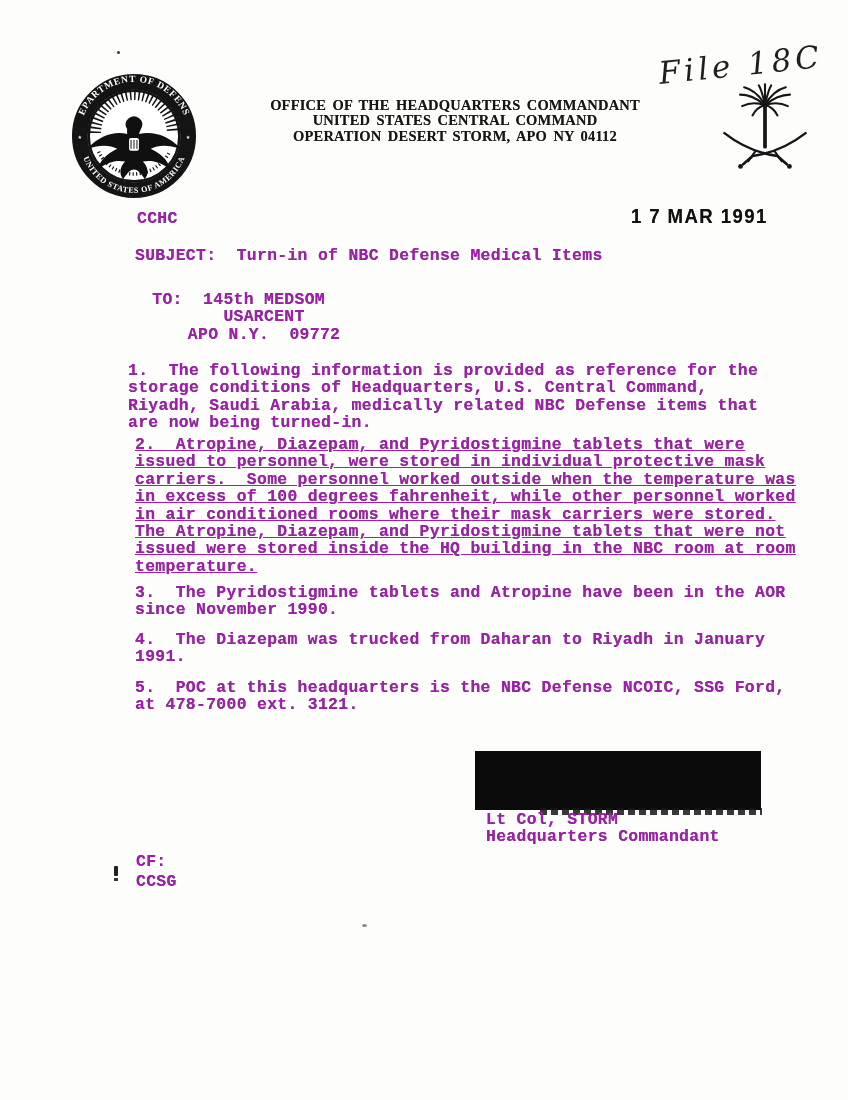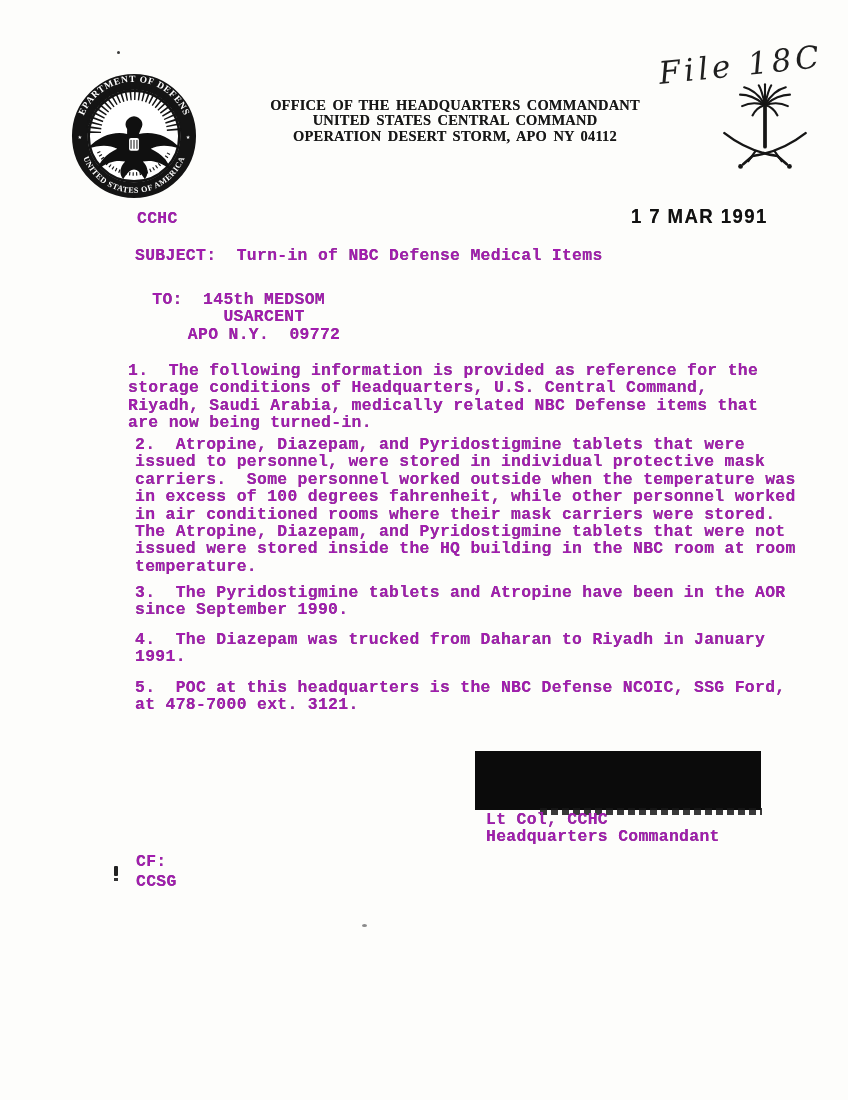--- a/index.html
+++ b/index.html
@@ -125,37 +125,37 @@
   <div class="mono" style="left:135px; top:247px;">SUBJECT:  Turn-in of NBC Defense Medical Items</div>
 
   <div class="mono" style="left:137px; top:291px;text-align:center;">TO:  145th MEDSOM
      USARCENT
      APO N.Y.  09772</div>
 
   <div class="mono" style="left:128px; top:362px;">1.  The following information is provided as reference for the
 storage conditions of Headquarters, U.S. Central Command,
 Riyadh, Saudi Arabia, medically related NBC Defense items that
 are now being turned-in.</div>
-  <div class="mono" style="left:135px; top:436px;">2.  Atropine, Diazepam, and Pyridostigmine tablets that were
+  <div class="mono" style="left:135px; top:436px;text-decoration:underline;">2.  Atropine, Diazepam, and Pyridostigmine tablets that were
 issued to personnel, were stored in individual protective mask
 carriers.  Some personnel worked outside when the temperature was
 in excess of 100 degrees fahrenheit, while other personnel worked
 in air conditioned rooms where their mask carriers were stored.
 The Atropine, Diazepam, and Pyridostigmine tablets that were not
 issued were stored inside the HQ building in the NBC room at room
 temperature.</div>
   <div class="mono" style="left:135px; top:584px;">3.  The Pyridostigmine tablets and Atropine have been in the AOR
-since September 1990.</div>
+since November 1990.</div>
   <div class="mono" style="left:135px; top:631px;">4.  The Diazepam was trucked from Daharan to Riyadh in January
 1991.</div>
   <div class="mono" style="left:135px; top:679px;">5.  POC at this headquarters is the NBC Defense NCOIC, SSG Ford,
 at 478-7000 ext. 3121.</div>
 
   <div class="redaction"></div>
   <div class="redaction-smudge"></div>
-  <div class="mono" style="left:486px; top:812px; line-height:16.6px;">Lt Col, CCHC
+  <div class="mono" style="left:486px; top:812px; line-height:16.6px;">Lt Col, STORM
 Headquarters Commandant</div>
 
   <div class="stray-mark"></div>
   <div class="mono" style="left:136px; top:852px; line-height:20px;">CF:
 CCSG</div>
 
 </div>
 
 </body></html>

